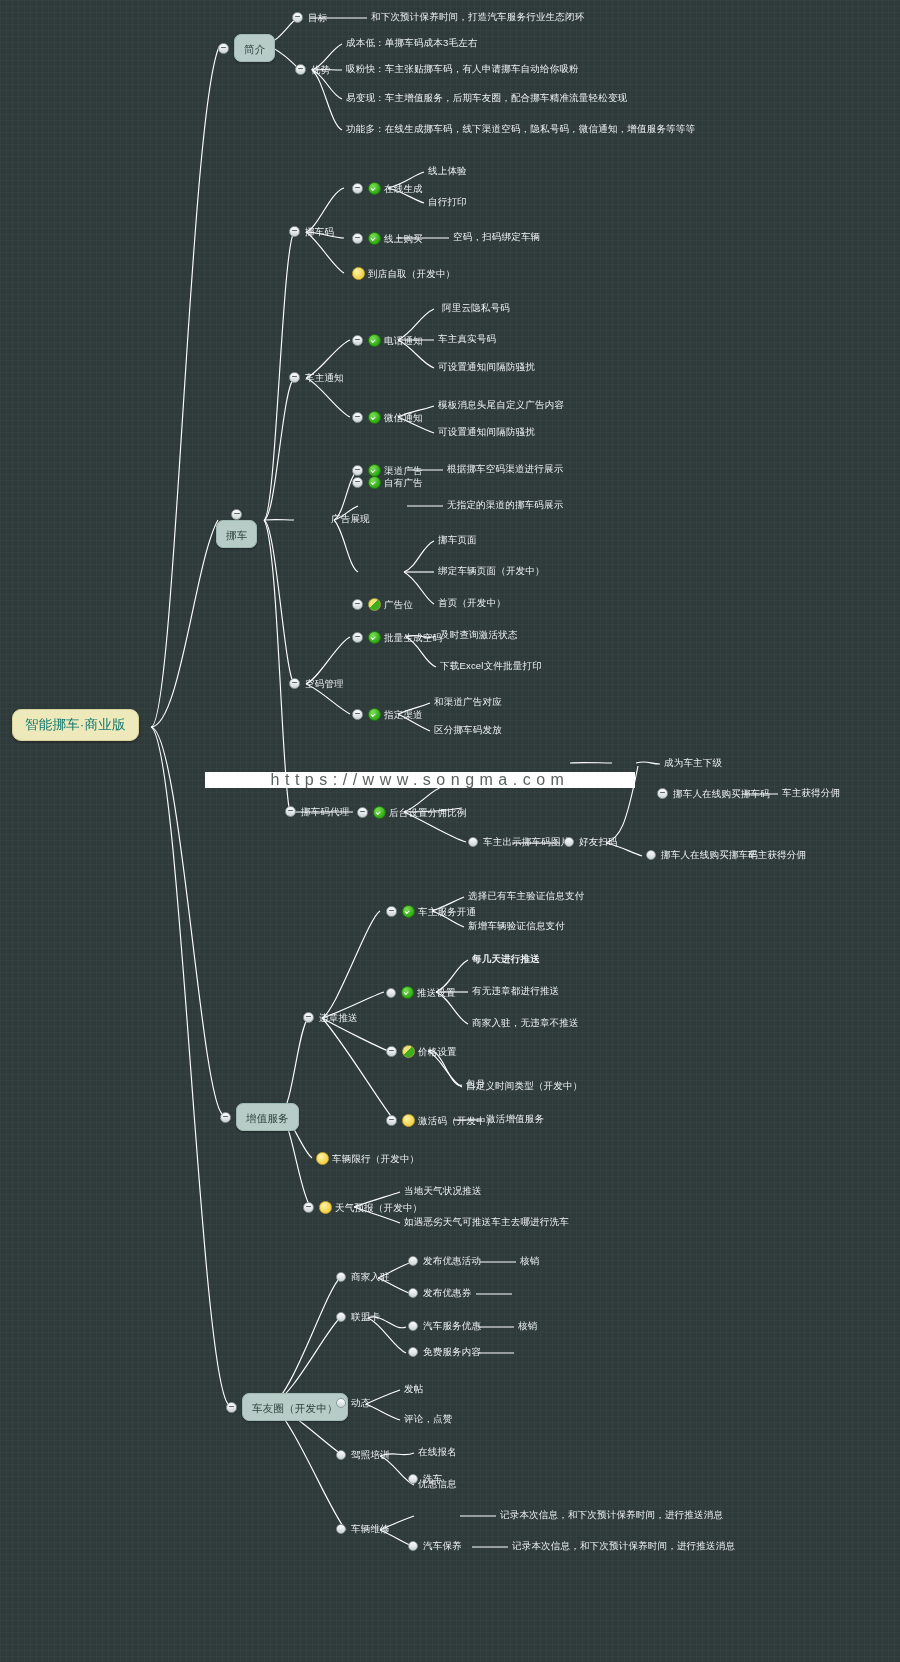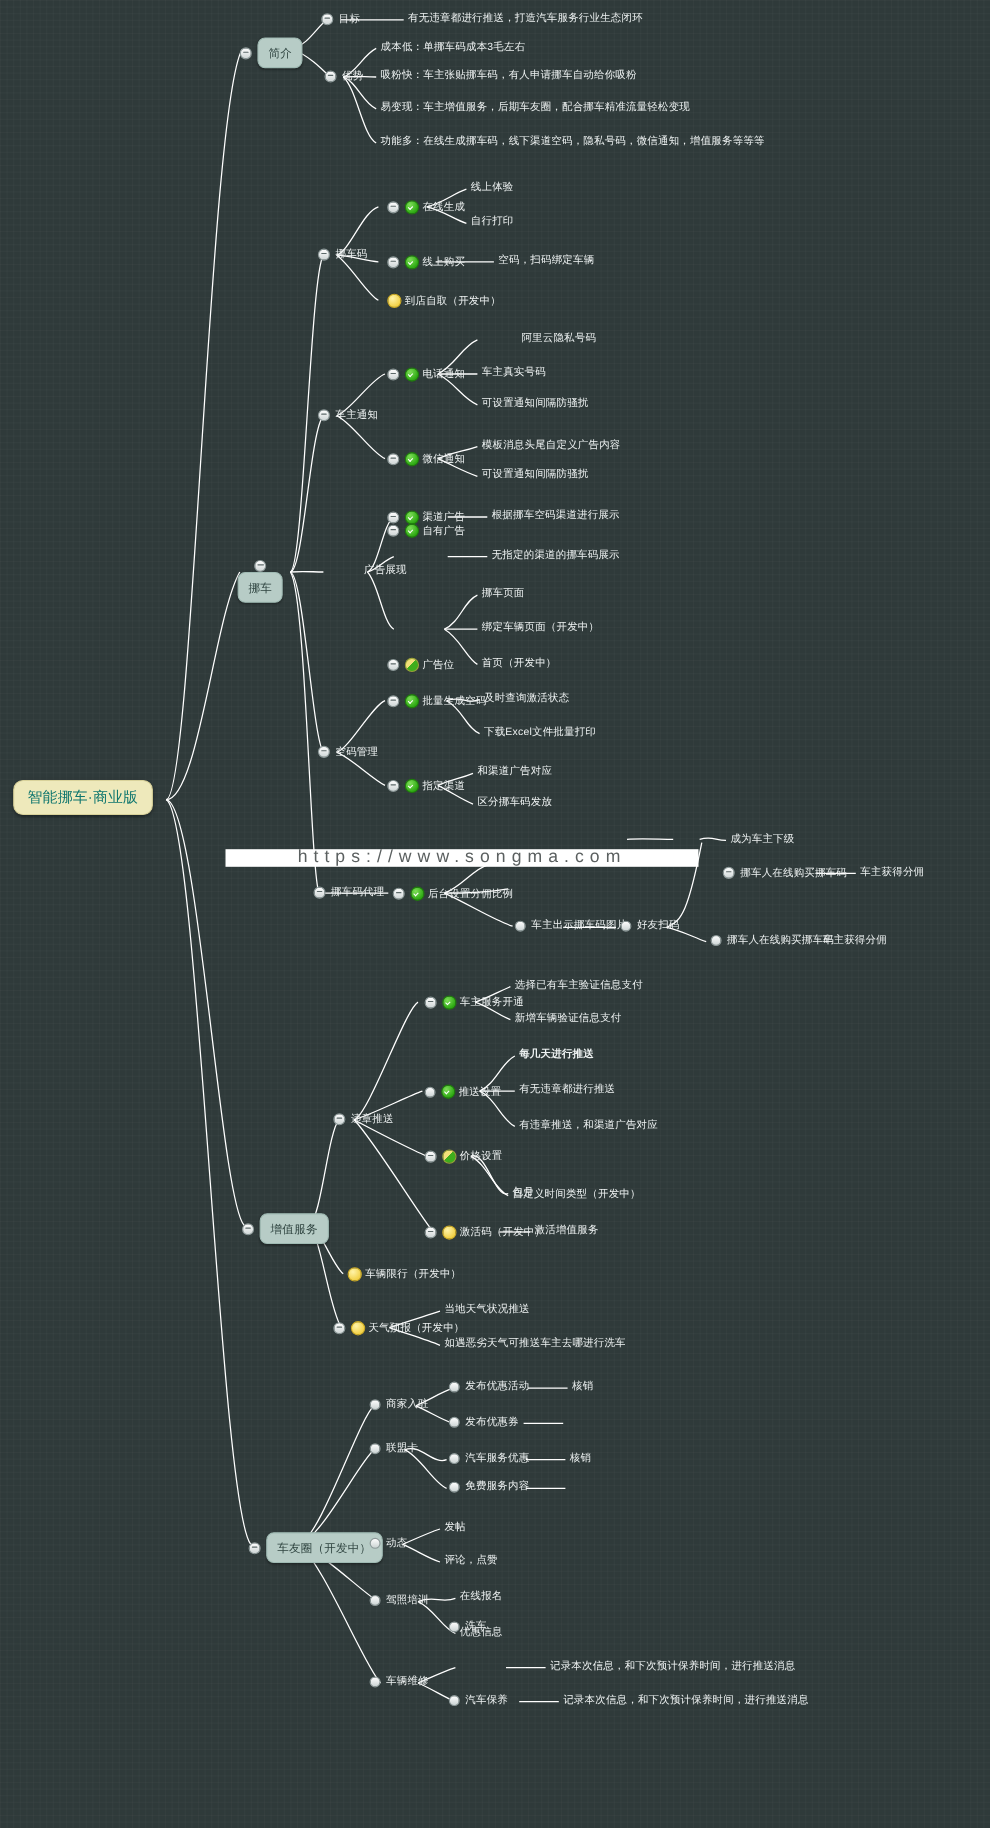--- a/index.html
+++ b/index.html
@@ -206,21 +206,21 @@
       <span class="gap"></span>
     <span class="pill"><span class="lbl">简介</span></span>
   </div>
 
   <div class="node" style="left:292px;top:12px;">
     <span class="cdot"></span>
       <span class="gap"></span>
     <span class="lbl">目标</span>
   </div>
   <div class="node" style="left:371px;top:12px;">
-    <span class="lbl">有无违章都进行推送，打造汽车服务行业生态闭环</span>
+    <span class="lbl">和下次预计保养时间，打造汽车服务行业生态闭环</span>
   </div>
 
   <div class="node" style="left:295px;top:64px;">
     <span class="cdot"></span>
       <span class="gap"></span>
     <span class="lbl">优势</span>
   </div>
   <div class="node" style="left:346px;top:38px;">
       <span class="lbl">成本低：单挪车码成本3毛左右</span>
     </div>
@@ -277,21 +277,21 @@
     <span class="cdot"></span>
       <span class="gap"></span>
     <span class="lbl">车主通知</span>
   </div>
   <div class="node" style="left:352px;top:334px;">
     <span class="cdot"></span>
       <span class="gap"></span>
     <span class="badge done"></span>
     <span class="lbl">电话通知</span>
   </div>
-  <div class="node" style="left:450px;top:303px;padding-left:24px;">
+  <div class="node" style="left:418px;top:303px;padding-left:24px;">
       <span class="lbl">阿里云隐私号码</span>
     </div>
   <div class="node" style="left:438px;top:334px;">
       <span class="lbl">车主真实号码</span>
     </div>
   <div class="node" style="left:438px;top:362px;">
       <span class="lbl">可设置通知间隔防骚扰</span>
     </div>
 
   <div class="node" style="left:352px;top:411px;">
@@ -451,21 +451,21 @@
     <span class="badge done"></span>
     <span class="lbl">推送设置</span>
   </div>
   <div class="node" style="left:472px;top:954px;font-weight:bold;">
       <span class="lbl">每几天进行推送</span>
     </div>
   <div class="node" style="left:472px;top:986px;">
       <span class="lbl">有无违章都进行推送</span>
     </div>
   <div class="node" style="left:472px;top:1018px;">
-      <span class="lbl">有违章推送，和渠道广告对应</span>
+      <span class="lbl">商家入驻，无违章不推送</span>
     </div>
 
   <div class="node" style="left:386px;top:1045px;">
     <span class="cdot"></span>
       <span class="gap"></span>
     <span class="badge half"></span>
     <span class="lbl">价格设置</span>
   </div>
   <div class="node" style="left:466px;top:1079px;">
       <span class="lbl">包月</span>

